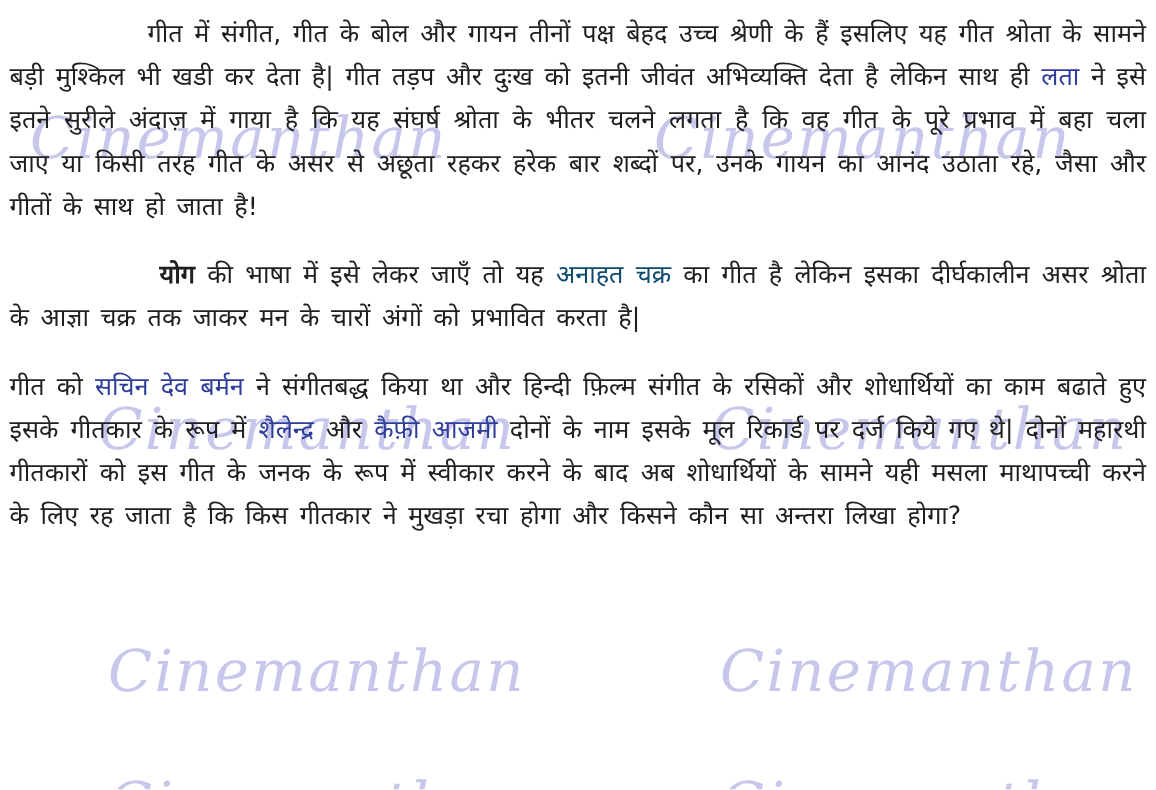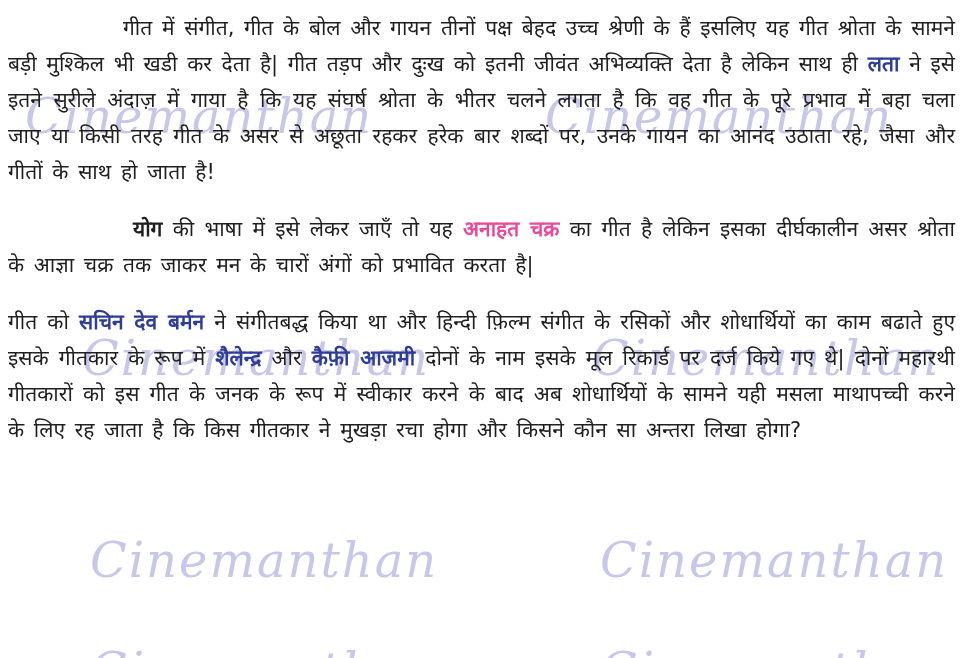--- a/index.html
+++ b/index.html
@@ -39,21 +39,21 @@
     line-height: 36px;
     text-align: justify;
     word-spacing: 3px;
   }
   .content p {
     margin: 0 0 21px 0;
   }
   p.indent-lg { text-indent: 115px; }
   p.indent-md { text-indent: 105px; }
   .run-blue {
-    font-weight: bold;
+    font-weight: normal;
   }
   .run-bold {
     font-weight: bold;
     margin-left: 20px;
   }
 </style>
 </head>
 <body>
 
 <div class="page">
@@ -67,19 +67,19 @@
       <span class="watermark" style="left: 600px; top: 532px; color: rgb(199, 199, 236);">Cinemanthan</span>
       <span class="watermark" style="left: 90px; top: 642px; color: rgb(199, 199, 236);">Cinemanthan</span>
       <span class="watermark" style="left: 600px; top: 642px; color: rgb(199, 199, 236);">Cinemanthan</span>
     </div>
 
   <div class="content">
 
     <p class="indent-lg"><span>गीत में संगीत, गीत के बोल और गायन तीनों पक्ष बेहद उच्च श्रेणी के हैं इसलिए यह गीत श्रोता के सामने बड़ी मुश्किल भी खडी कर देता है| गीत तड़प और दुःख को इतनी जीवंत अभिव्यक्ति देता है लेकिन साथ ही </span><span class="run-blue accent" style="color: rgb(46, 61, 153);">लता</span><span> ने इसे इतने सुरीले अंदाज़ में गाया है कि यह संघर्ष श्रोता के भीतर चलने लगता है कि वह गीत के पूरे प्रभाव में बहा चला जाए या किसी तरह गीत के असर से अछूता रहकर हरेक बार शब्दों पर, उनके गायन का आनंद उठाता रहे, जैसा और गीतों के साथ हो जाता है!</span></p>
 
 
-    <p class="indent-md"><span class="run-bold">योग</span><span> की भाषा में इसे लेकर जाएँ तो यह </span><span class="run-blue accent" style="color: #ec4899;">अनाहत चक्र</span><span> का गीत है लेकिन इसका दीर्घकालीन असर श्रोता के आज्ञा चक्र तक जाकर मन के चारों अंगों को प्रभावित करता है|</span></p>
+    <p class="indent-md"><span class="run-bold">योग</span><span> की भाषा में इसे लेकर जाएँ तो यह </span><span class="run-blue accent" style="color: #0c4a6e;">अनाहत चक्र</span><span> का गीत है लेकिन इसका दीर्घकालीन असर श्रोता के आज्ञा चक्र तक जाकर मन के चारों अंगों को प्रभावित करता है|</span></p>
 
 
     <p><span>गीत को </span><span class="run-blue accent" style="color: rgb(46, 61, 153);">सचिन देव बर्मन</span><span> ने संगीतबद्ध किया था और हिन्दी फ़िल्म संगीत के रसिकों और शोधार्थियों का काम बढाते हुए इसके गीतकार के रूप में </span><span class="run-blue accent" style="color: rgb(46, 61, 153);">शैलेन्द्र</span><span> और </span><span class="run-blue accent" style="color: rgb(46, 61, 153);">कैफ़ी आजमी</span><span> दोनों के नाम इसके मूल रिकार्ड पर दर्ज किये गए थे| दोनों महारथी गीतकारों को इस गीत के जनक के रूप में स्वीकार करने के बाद अब शोधार्थियों के सामने यही मसला माथापच्ची करने के लिए रह जाता है कि किस गीतकार ने मुखड़ा रचा होगा और किसने कौन सा अन्तरा लिखा होगा?</span></p>
 
   </div>
 </div>
 
 </body></html>

